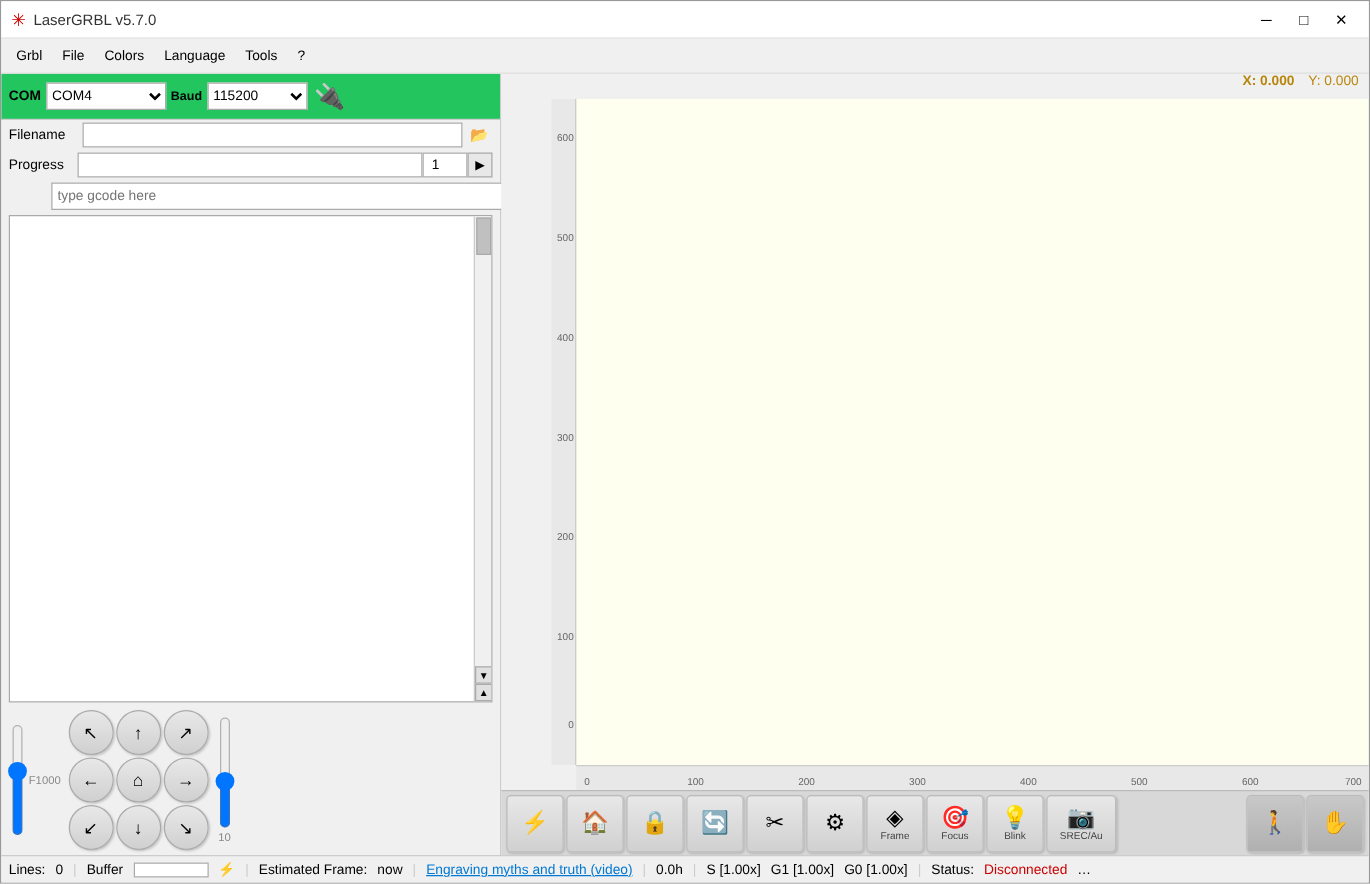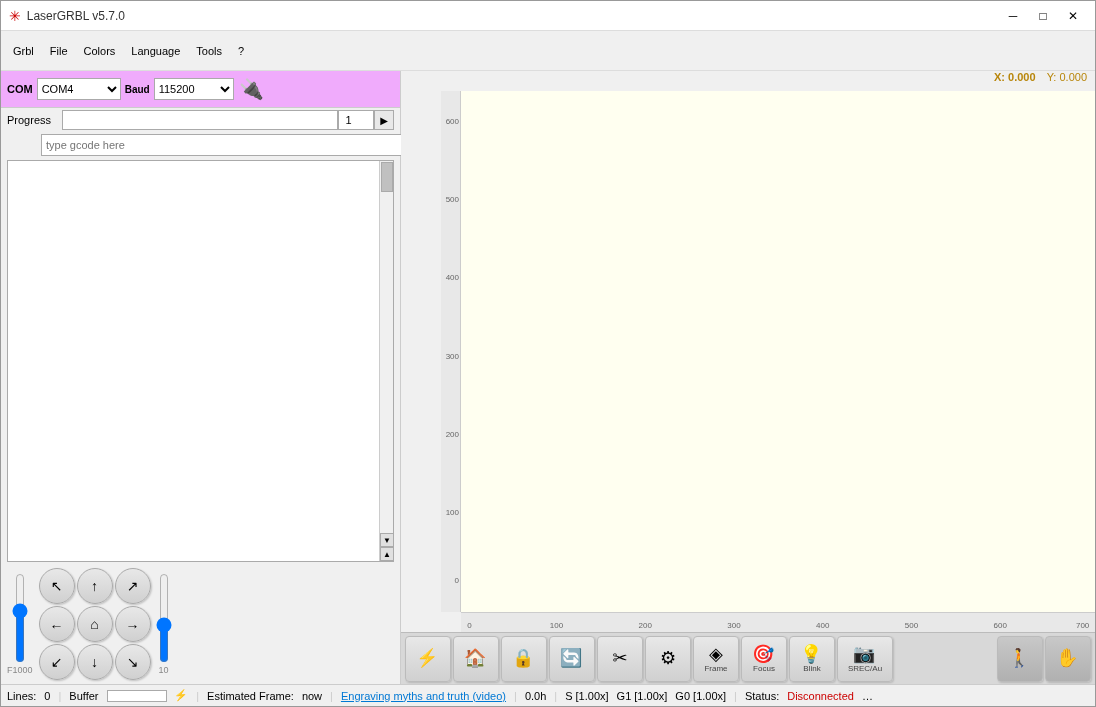--- a/index.html
+++ b/index.html
@@ -9,31 +9,31 @@
     
     
     .titlebar { background: #fff; height: 30px; display: flex; align-items: center; justify-content: space-between; padding: 0 8px; border-bottom: 1px solid #ddd; }
     .titlebar-left { display: flex; align-items: center; gap: 6px; }
     .titlebar-icon { color: #cc0000; font-size: 14px; }
     .titlebar-title { font-size: 12px; color: #333; }
     .titlebar-controls { display: flex; gap: 2px; }
     .titlebar-btn { width: 28px; height: 20px; border: none; background: transparent; cursor: pointer; font-size: 12px; display: flex; align-items: center; justify-content: center; }
 
     
-    .menubar { background: #f0f0f0; height: 40px; display: flex; align-items: center; padding: 0 4px; border-bottom: 1px solid #ddd; }
+    .menubar { background: #f0f0f0; height: 28px; display: flex; align-items: center; padding: 0 4px; border-bottom: 1px solid #ddd; }
     .menu-item { padding: 2px 8px; cursor: pointer; font-size: 11px; }
 
     
     .main-content { display: flex; flex: 1; overflow: hidden; }
 
     
     .left-panel { width: 400px; display: flex; flex-direction: column; background: #f0f0f0; border-right: 1px solid #ccc; }
 
     
-    .conn-bar { display: flex; align-items: center; padding: 4px 6px; gap: 4px; background: #f0abfc; border-bottom: 1px solid #ccc; }
+    .conn-bar { display: flex; align-items: center; padding: 4px 6px; gap: 4px; background: #22c55e; border-bottom: 1px solid #ccc; }
     .conn-label { font-size: 11px; font-weight: bold; }
     .conn-select { height: 22px; font-size: 11px; border: 1px solid #aaa; background: white; }
     .baud-label { font-size: 10px; font-weight: bold; }
     .connect-btn { width: 28px; height: 28px; border: none; background: transparent; cursor: pointer; font-size: 16px; }
 
     
     .file-row { display: flex; align-items: center; padding: 2px 6px; gap: 4px; }
     .row-label { width: 55px; font-size: 11px; }
     .file-input { flex: 1; height: 20px; border: 1px solid #aaa; background: white; font-size: 11px; padding: 0 2px; }
     .file-btn { width: 20px; height: 20px; border: none; background: transparent; cursor: pointer; font-size: 12px; }
@@ -110,35 +110,40 @@
     <span class="menu-item">Tools</span>
     <span class="menu-item">?</span>
   </div>
 
   <div class="main-content">
 
     <div class="left-panel">
 
       <div class="conn-bar">
         <span class="conn-label">COM</span>
-        <select class="conn-select" style="width:84px;">
+        <select class="conn-select" style="width:96px;">
           <option>COM4</option>
           <option>COM1</option>
           <option>COM2</option>
           <option>COM3</option>
         </select>
         <span class="baud-label">Baud</span>
         <select class="conn-select" style="width:80px;">
           <option>115200</option>
           <option>9600</option>
           <option>57600</option>
         </select>
         <button class="connect-btn" style="font-size:20px;">🔌</button>
       </div>
 
+      <div class="file-row">
+        <span class="row-label">Filename</span>
+        <input class="file-input" type="text" value="" style="">
+        <button class="file-btn">📂</button>
+      </div>
 
       <div class="progress-row">
         <span class="row-label">Progress</span>
         <input class="progress-input" type="text" value="" style="">
         <input class="spinner-input" type="number" value="1" min="1" style="width: 36px; height: 20px; font-size: 11px;">
         <button class="run-btn">▶</button>
       </div>
 
       <div class="gcode-area">
         <input class="gcode-input" type="text" placeholder="type gcode here" style="">
@@ -149,21 +154,21 @@
           <div style="position:absolute; right:0; top:0; width:14px; height:100%; background:#f0f0f0; border-left:1px solid #ccc;">
             <div style="width:12px; height:30px; background:#c0c0c0; border:1px solid #aaa; margin:1px; cursor:pointer;"></div>
             <div style="position:absolute; bottom:14px; left:0; width:14px; height:14px; background:#e0e0e0; border:1px solid #aaa; display:flex; align-items:center; justify-content:center; font-size:8px; cursor:pointer;">▼</div>
             <div style="position:absolute; bottom:0; left:0; width:14px; height:14px; background:#e0e0e0; border:1px solid #aaa; display:flex; align-items:center; justify-content:center; font-size:8px; cursor:pointer;">▲</div>
           </div>
         </div>
       </div>
 
       <div class="jog-section">
 
-        <div style="display:flex; flex-direction:column; align-items:center; gap:2px;">
+        <div style="display:flex; flex-direction:row; align-items:center; gap:2px;">
           <input type="range" orient="vertical" style="writing-mode: vertical-lr; direction: rtl; width: 14px; height: 90px; appearance: slider-vertical;" min="0" max="100" value="60">
           <span style="font-size:9px; color:#888;">F1000</span>
         </div>
 
         <div class="jog-grid">
           <button class="jog-btn">↖</button>
           <button class="jog-btn">↑</button>
           <button class="jog-btn">↗</button>
           <button class="jog-btn">←</button>
           <button class="jog-btn home">⌂</button>

